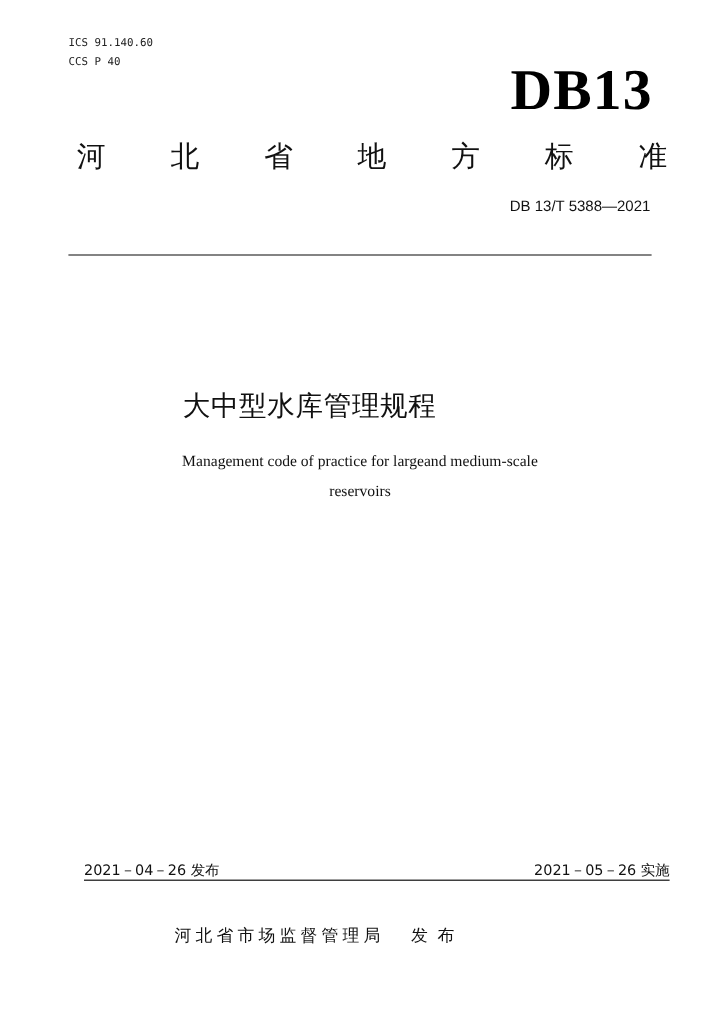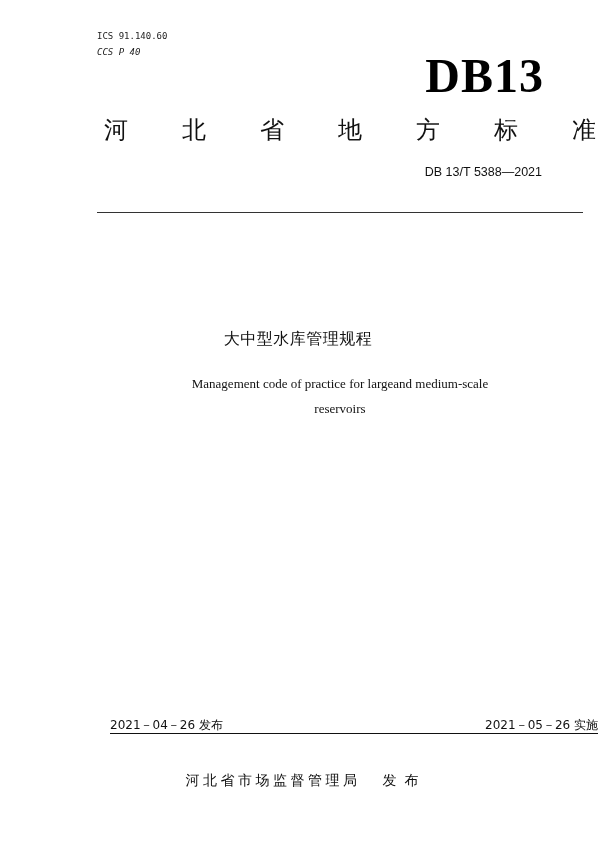--- a/index.html
+++ b/index.html
@@ -8,31 +8,31 @@
     background: #ffffff;
   }
   body {
     width: 600px;
     height: 848px;
     position: relative;
     overflow: hidden;
     color: #111111;
     font-family: "DejaVu Sans", sans-serif;
   }
-  .abs { position: absolute; white-space: nowrap; margin-left: 40px; }
+  .abs { position: absolute; white-space: nowrap; }
 
   .code-line {
     left: 57px;
     font-family: "DejaVu Sans Mono", monospace;
     font-size: 9px;
     color: #222;
     letter-spacing: 0px;
   }
   #ics { top: 31px; }
-  #ccs { top: 47px; font-style: italic; }
+  #ccs { top: 47px; }
 
   #db-logo {
     right: 56px;
     top: 50px;
     font-family: "Liberation Serif", serif;
     font-weight: bold;
     font-size: 48px;
     line-height: 52px;
     letter-spacing: 1px;
     color: #000;
@@ -65,21 +65,21 @@
     width: 486px;
     height: 0;
     border-top: 1.5px solid #333;
   }
 
   #title-cn {
     left: 0;
     width: 516px;
     top: 323px;
     text-align: center;
-    font-size: 16px;
+    font-size: 23px;
     line-height: 32px;
     color: #111;
     letter-spacing: 0.5px;
   }
 
   .title-en {
     left: 0;
     width: 600px;
     text-align: center;
     font-family: "Liberation Serif", serif;

